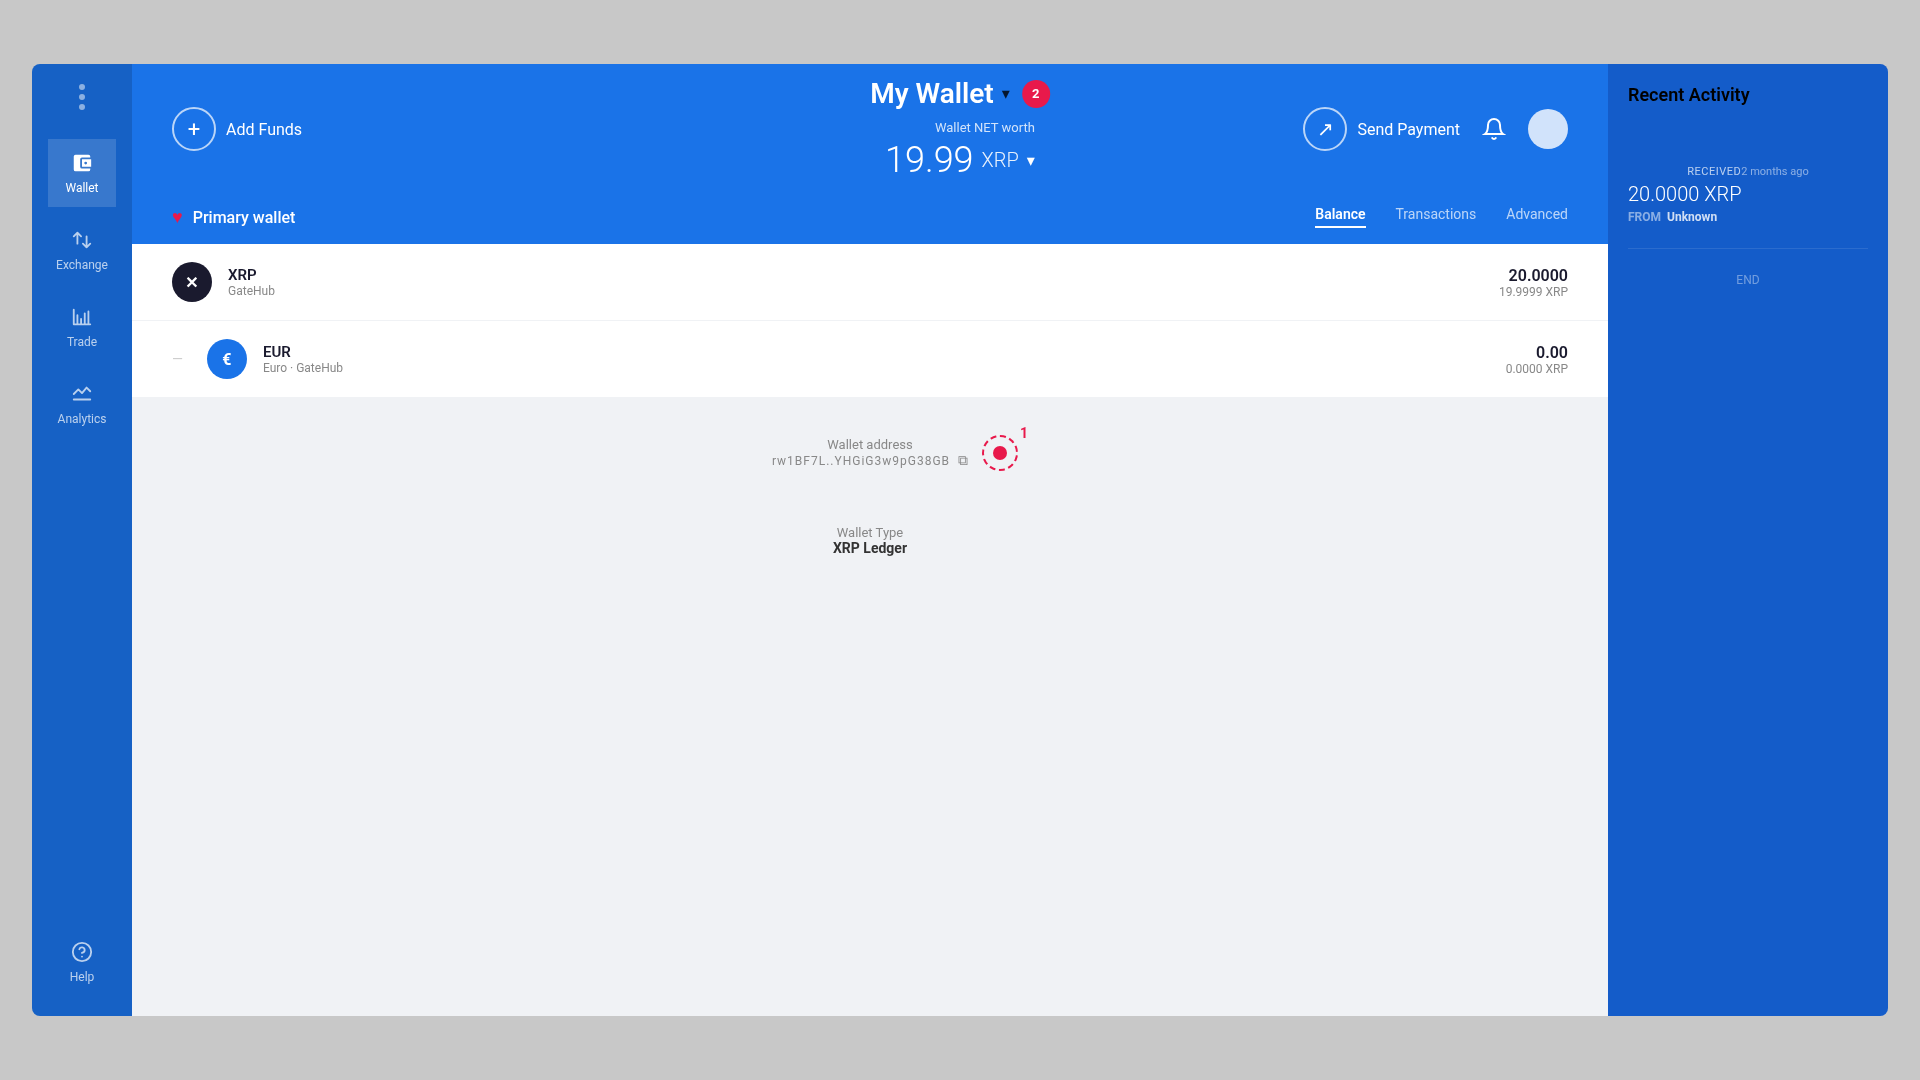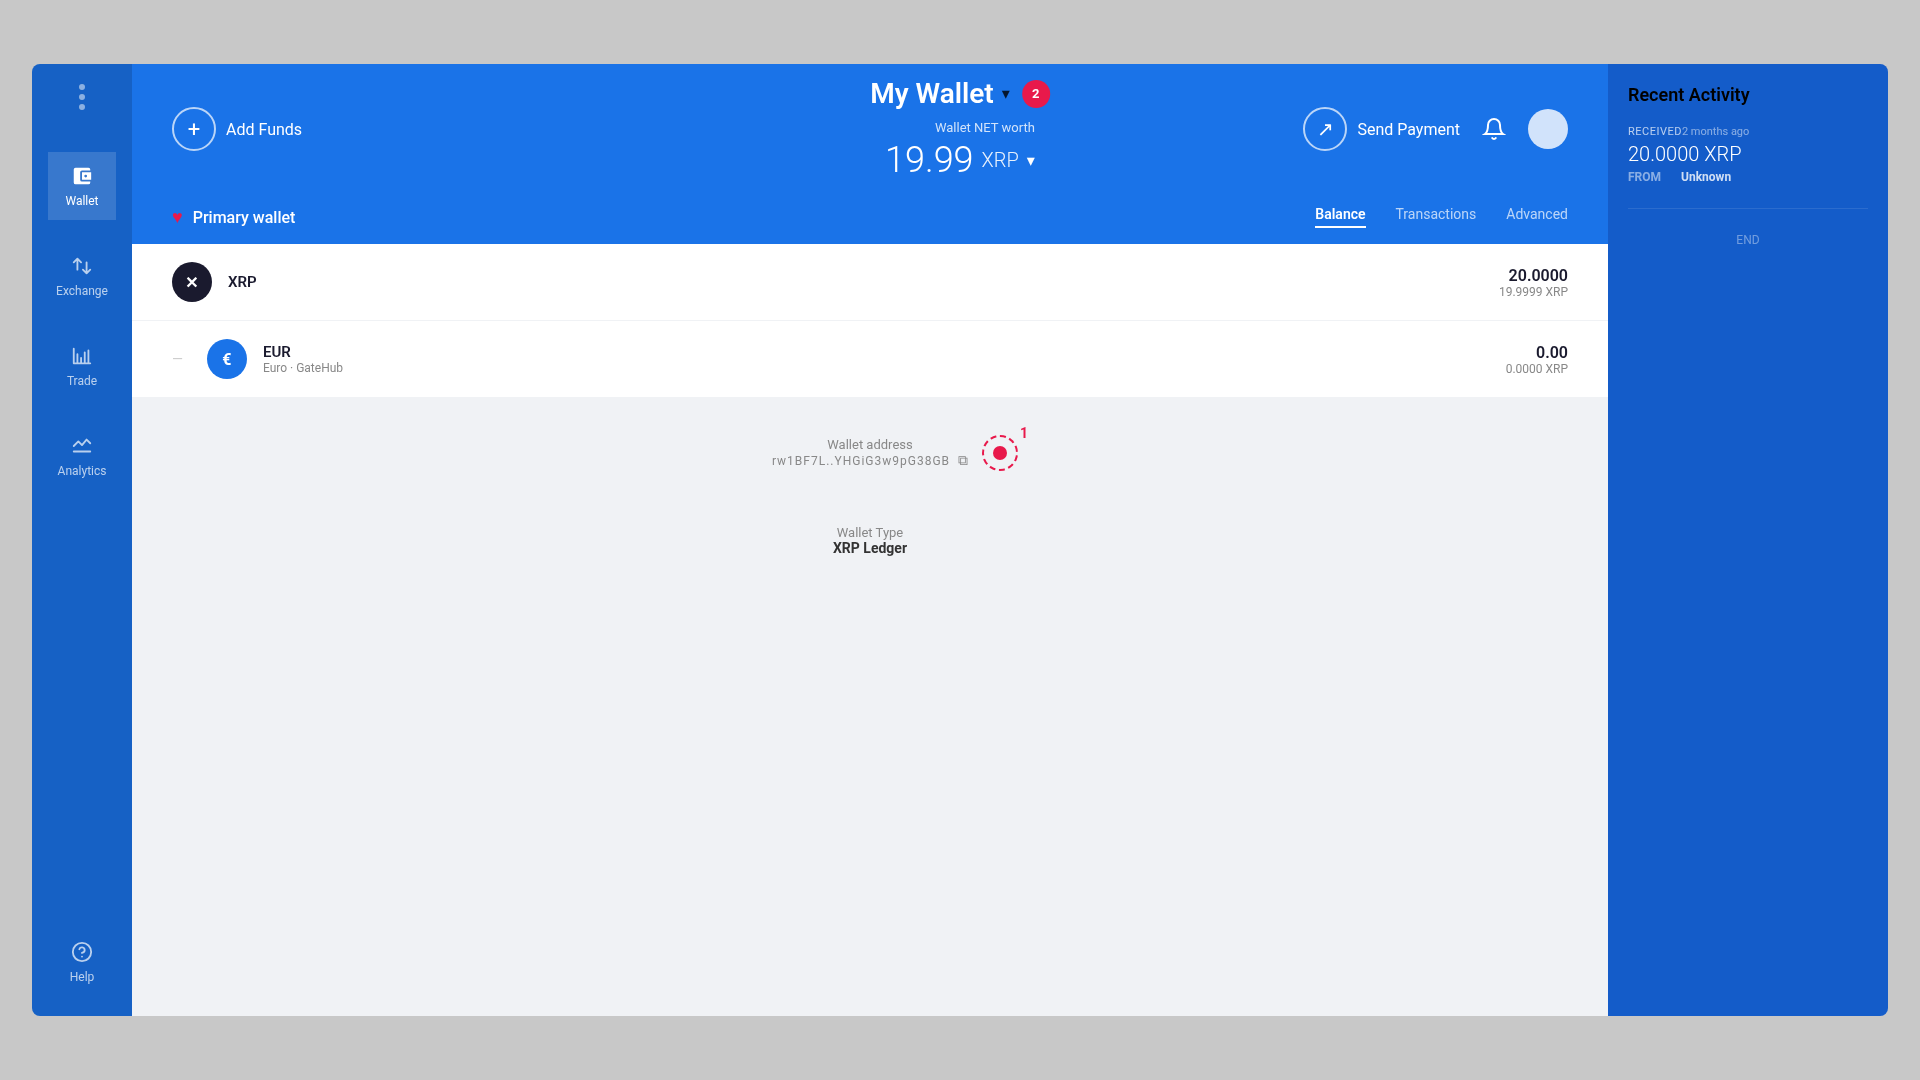--- a/index.html
+++ b/index.html
@@ -24,21 +24,21 @@
     }
 
     
     .sidebar {
       width: 100px;
       background: rgba(0,0,0,0.15);
       display: flex;
       flex-direction: column;
       align-items: center;
       padding: 20px 16px;
-      gap: 22px;
+      gap: 9px;
     }
     .sidebar-dots {
       display: flex;
       flex-direction: column;
       gap: 4px;
       margin-bottom: 20px;
     }
     .sidebar-dot {
       width: 6px;
       height: 6px;
@@ -357,22 +357,23 @@
       font-weight: 600;
       margin-bottom: 4px;
     }
     .activity-item {
       display: flex;
       flex-direction: column;
       gap: 4px;
     }
     .activity-header {
       display: flex;
-      justify-content: flex-start;
-      align-items: center;
+      justify-content: center;
+      align-items: center;
+      margin-top: 40px;
     }
     .activity-type {
       color: rgba(255,255,255,0.7);
       font-size: 11px;
       letter-spacing: 0.5px;
       text-transform: uppercase;
     }
     .activity-time {
       color: rgba(255,255,255,0.5);
       font-size: 11px;
@@ -387,21 +388,20 @@
       gap: 6px;
       align-items: center;
       font-size: 12px;
       font-weight: bold;
     }
     .activity-from-label {
       color: rgba(255,255,255,0.5);
     }
     .activity-from-value {
       color: rgba(255,255,255,0.8);
-      margin-left: 14px;
     }
     .activity-divider {
       height: 1px;
       background: rgba(255,255,255,0.1);
       margin: 8px 0;
     }
     .end-label {
       color: rgba(255,255,255,0.4);
       font-size: 12px;
       text-align: center;
@@ -548,20 +548,21 @@
           <span class="wallet-tab">Advanced</span>
         </div>
       </div>
 
       <div class="balance-table">
 
         <div class="balance-row">
           <div class="currency-icon xrp">✕</div>
           <div class="currency-info">
             <div class="currency-name">XRP</div>
+            <div class="currency-sub">GateHub</div>
           </div>
           <div class="currency-balance">
             <div class="balance-main">20.0000</div>
             <div class="balance-sub">19.9999 XRP</div>
           </div>
         </div>
 
         <div class="balance-row">
           <span class="row-dash">—</span>
           <div class="currency-icon eur">€</div>

